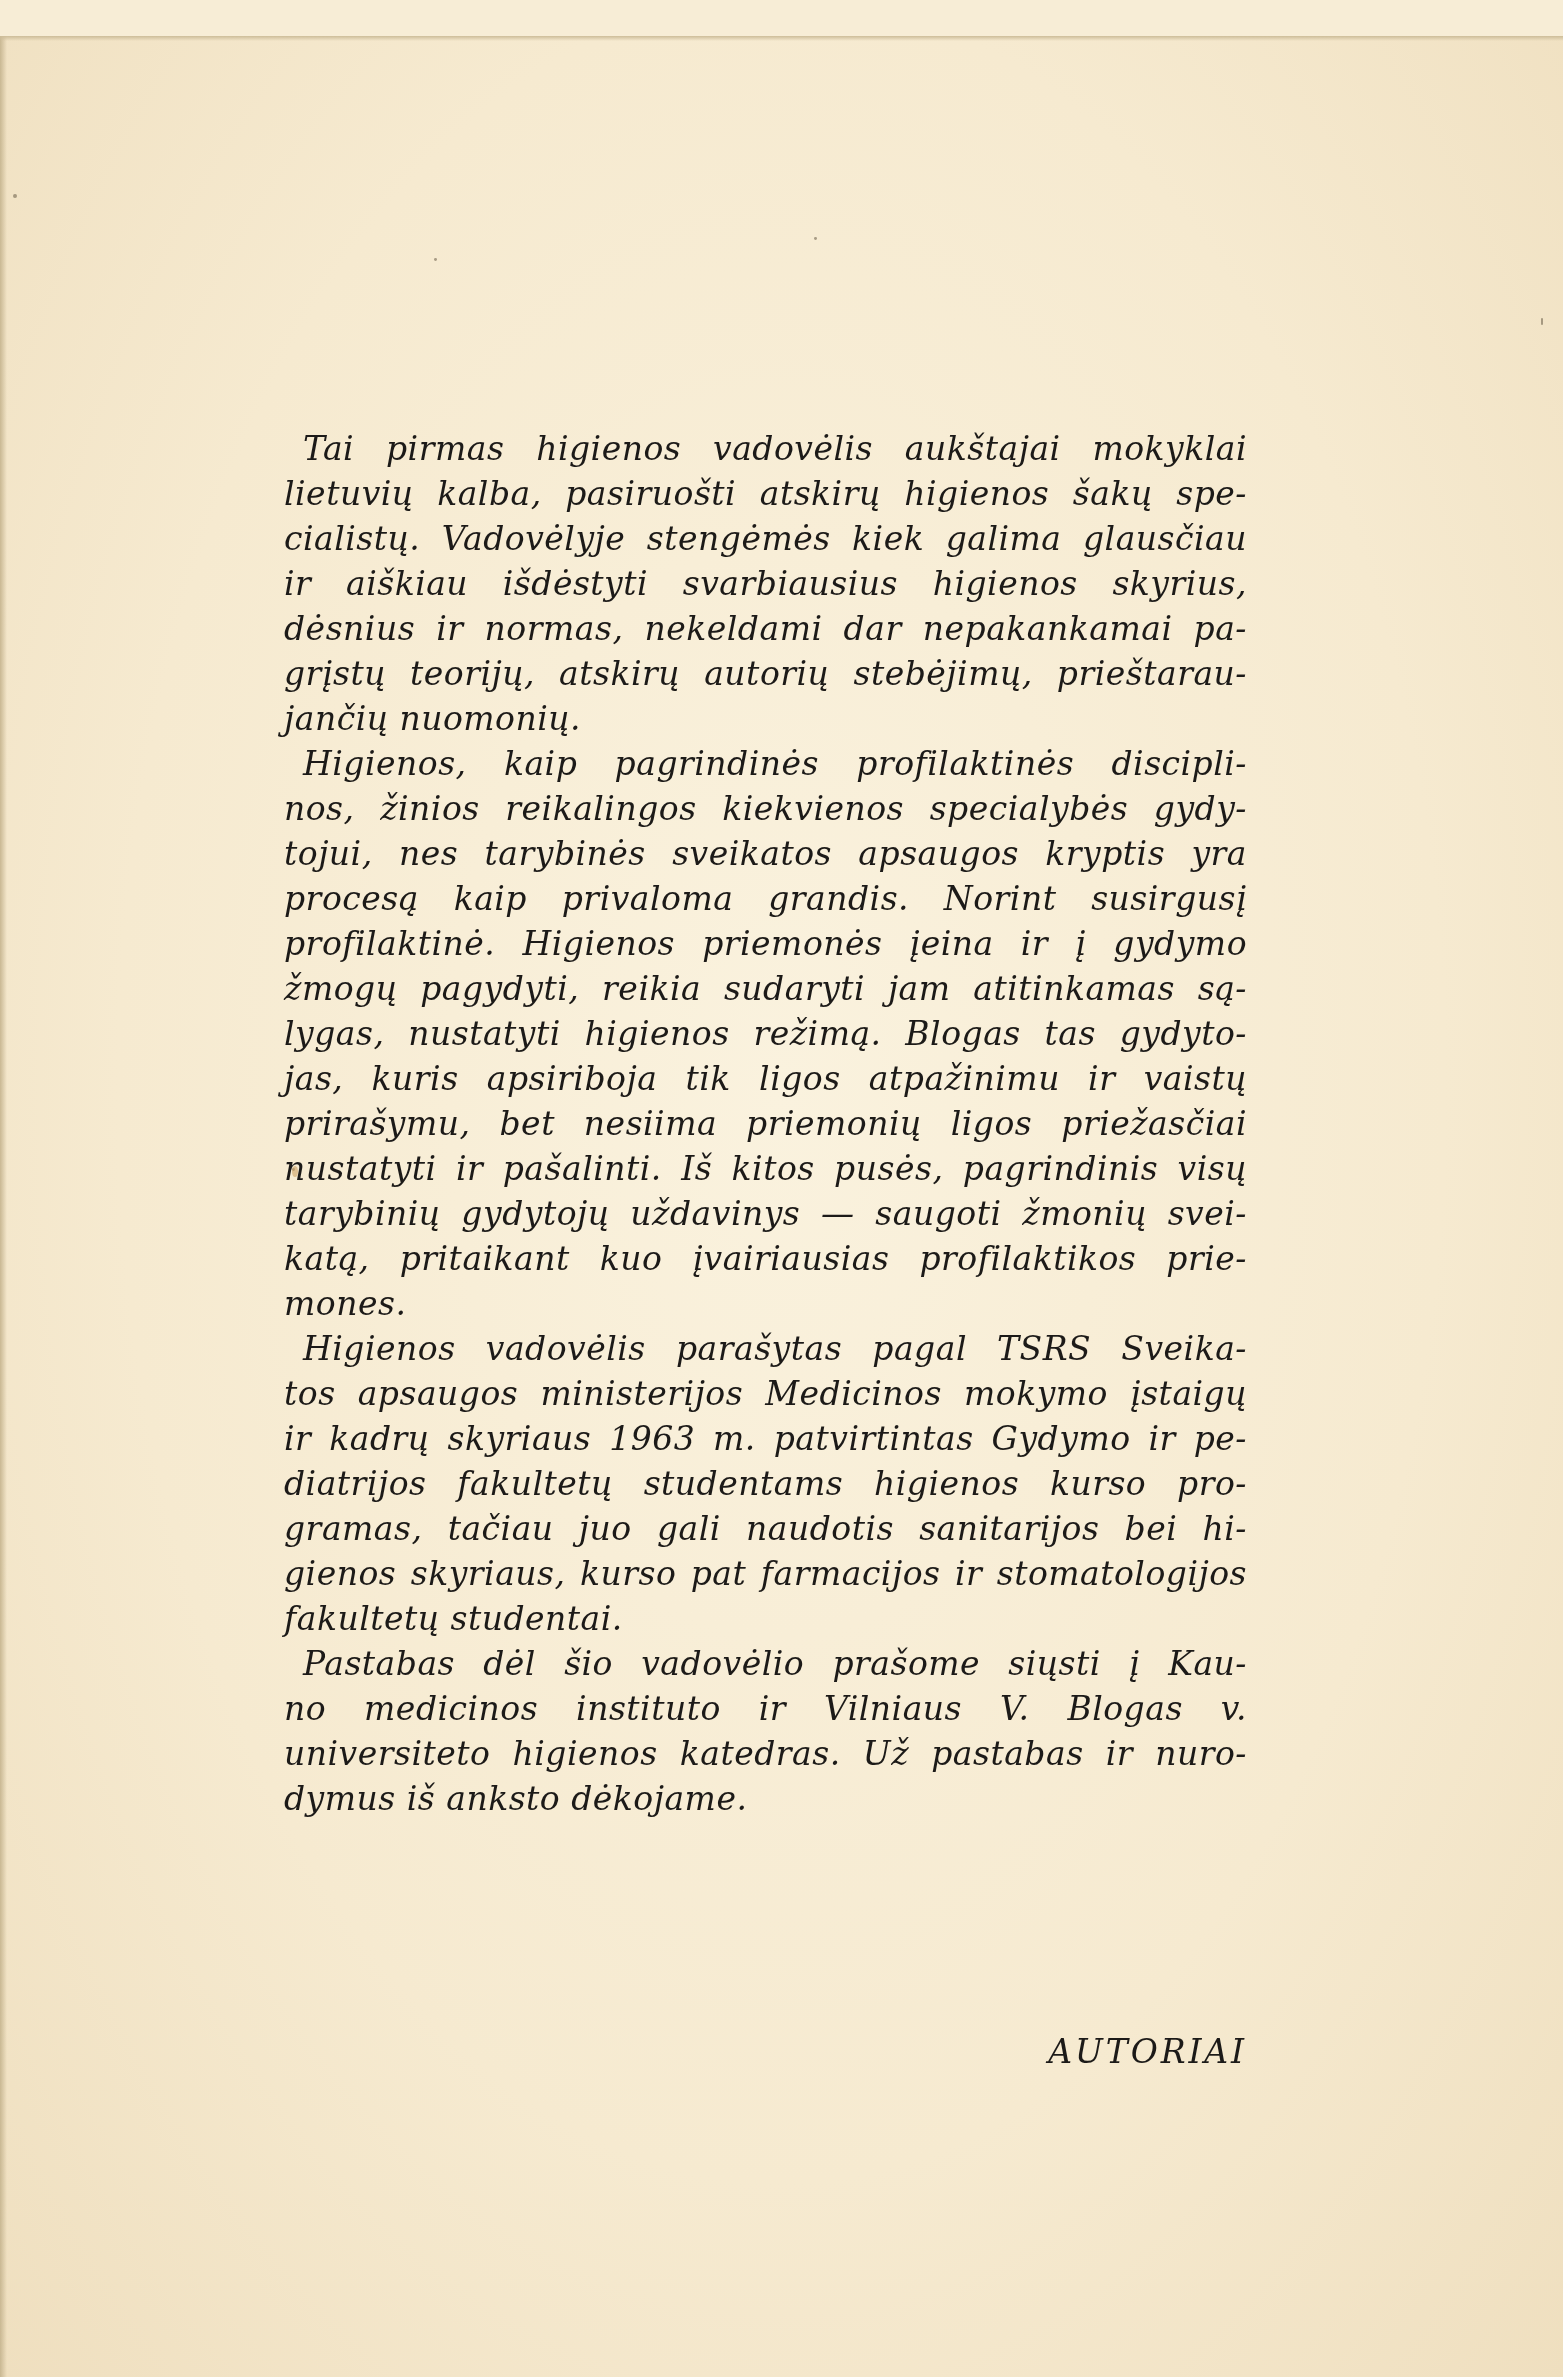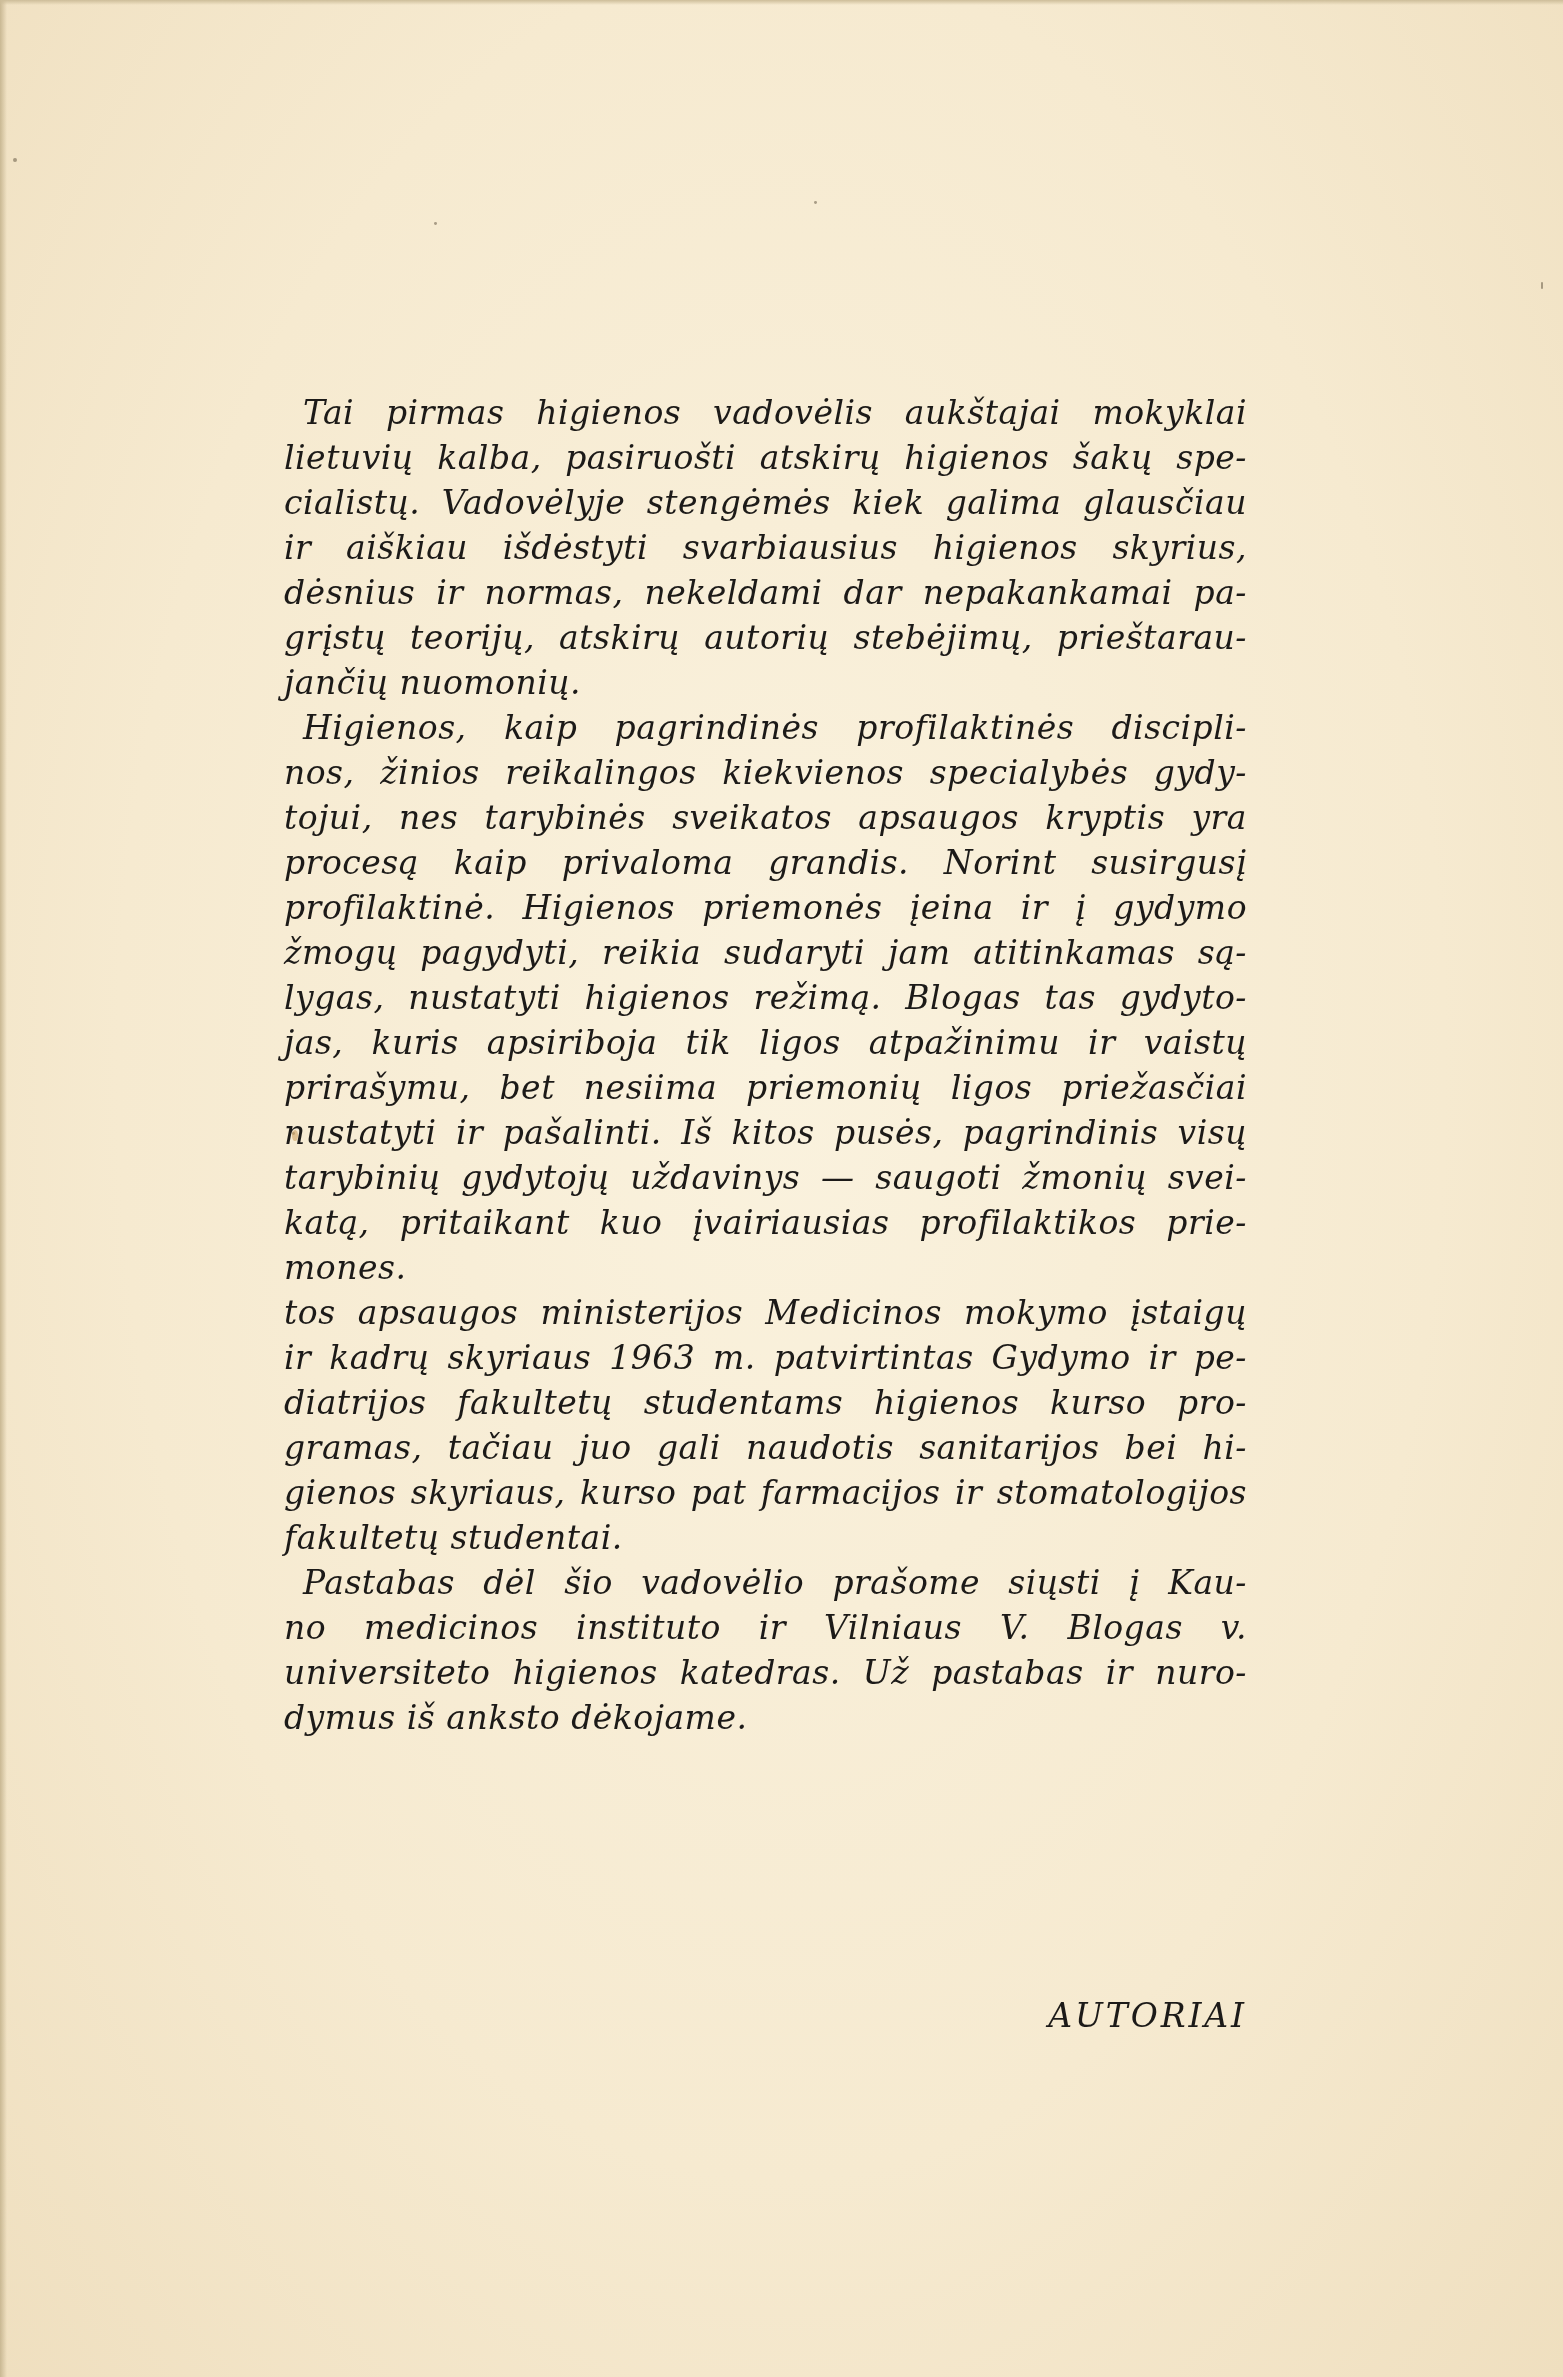--- a/index.html
+++ b/index.html
@@ -13,20 +13,21 @@
       position: relative;
       overflow: hidden;
       font-family: "DejaVu Serif", "Liberation Serif", serif;
       color: #1c1a18;
     }
     .page {
       position: absolute;
       inset: 0;
       background:
         radial-gradient(ellipse at 50% 45%, #faf2de 0%, #f6ead0 60%, #efdfbf 100%);
+      margin-top: 36px;
     }
     .left-edge {
       position: absolute;
       left: 0; top: 0; bottom: 0;
       width: 6.7px;
       background: linear-gradient(to right, #c9b893, rgba(201,184,147,0));
     }
     .top-edge {
       position: absolute;
       left: 0; right: 0; top: 0;
@@ -108,20 +109,21 @@
       <span class="line">lygas, nustatyti higienos režimą. Blogas tas gydyto-</span>
       <span class="line">jas, kuris apsiriboja tik ligos atpažinimu ir vaistų</span>
       <span class="line">prirašymu, bet nesiima priemonių ligos priežasčiai</span>
       <span class="line">nustatyti ir pašalinti. Iš kitos pusės, pagrindinis visų</span>
       <span class="line">tarybinių gydytojų uždavinys — saugoti žmonių svei-</span>
       <span class="line">katą, pritaikant kuo įvairiausias profilaktikos prie-</span>
       <span class="line last">mones.</span>
     </div>
 
     <div class="para">
+      <span class="line" style="padding-left: 19px; box-sizing: border-box; width: 963px;">Higienos vadovėlis parašytas pagal TSRS Sveika-</span>
       <span class="line">tos apsaugos ministerijos Medicinos mokymo įstaigų</span>
       <span class="line">ir kadrų skyriaus 1963 m. patvirtintas Gydymo ir pe-</span>
       <span class="line">diatrijos fakultetų studentams higienos kurso pro-</span>
       <span class="line">gramas, tačiau juo gali naudotis sanitarijos bei hi-</span>
       <span class="line">gienos skyriaus, kurso pat farmacijos ir stomatologijos</span>
       <span class="line last">fakultetų studentai.</span>
     </div>
 
 
     <div class="para">

